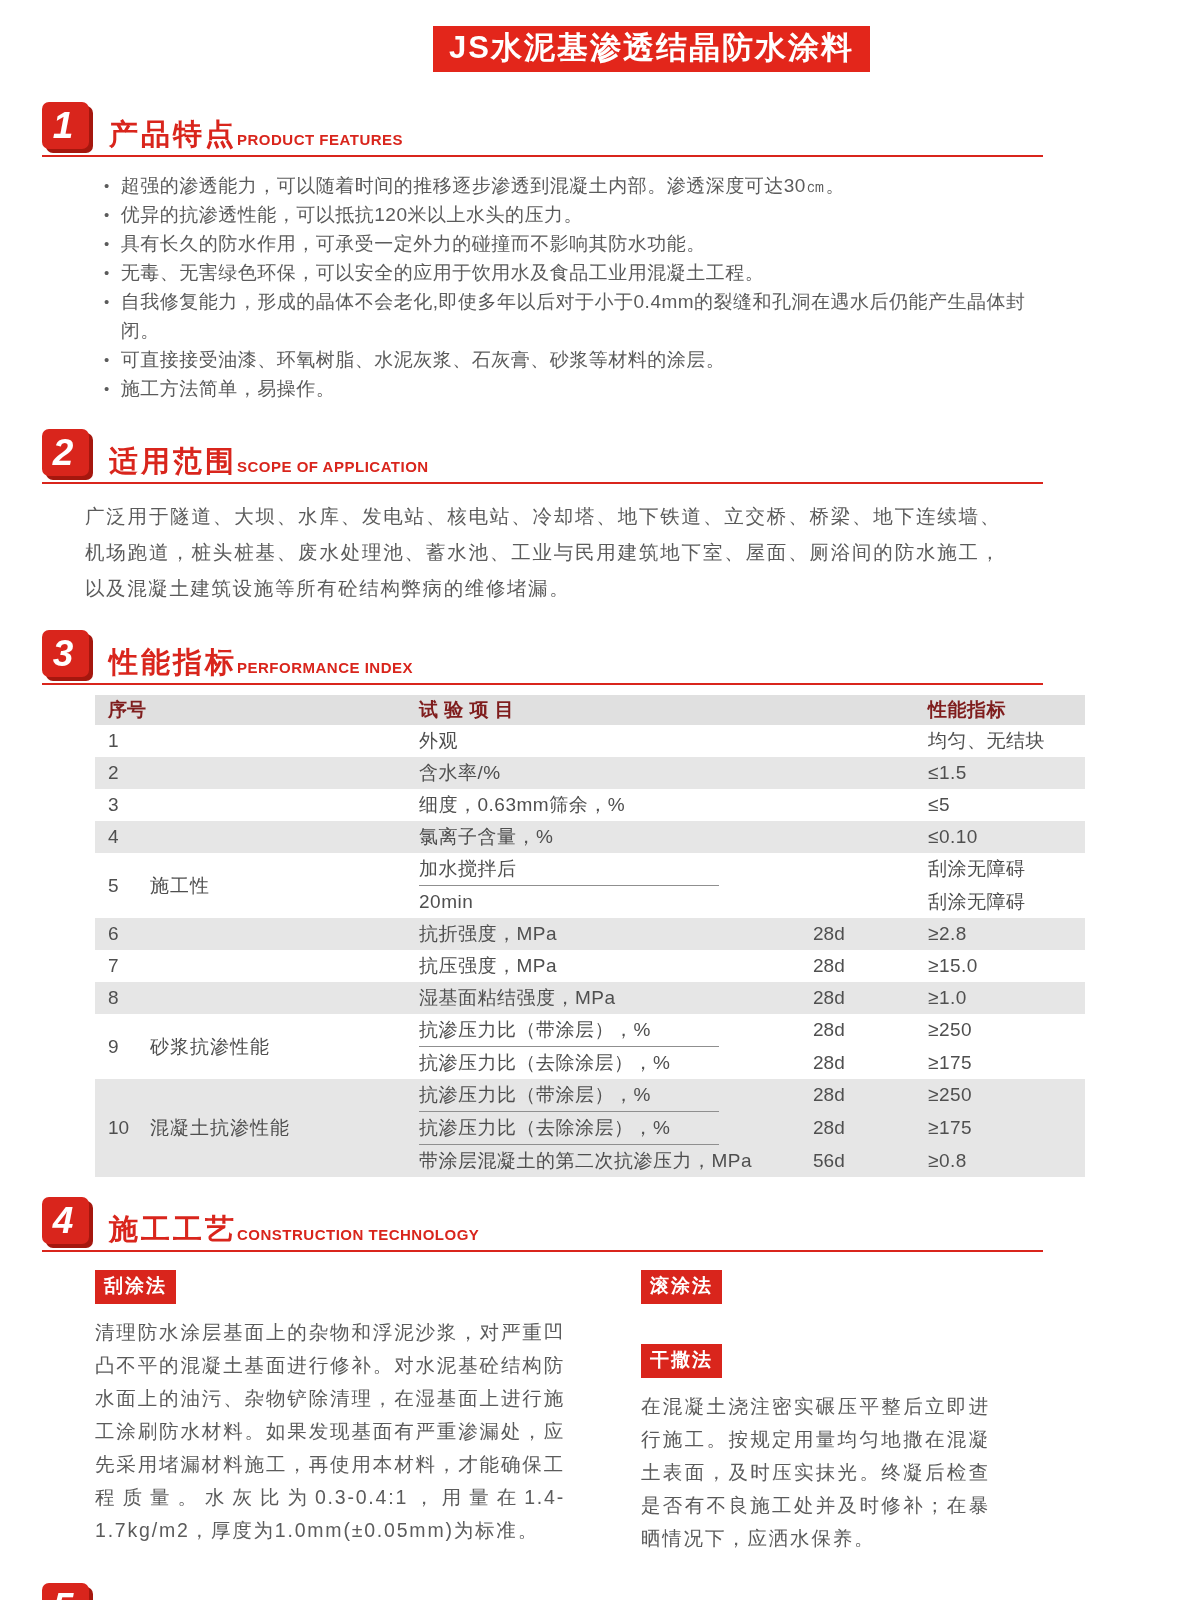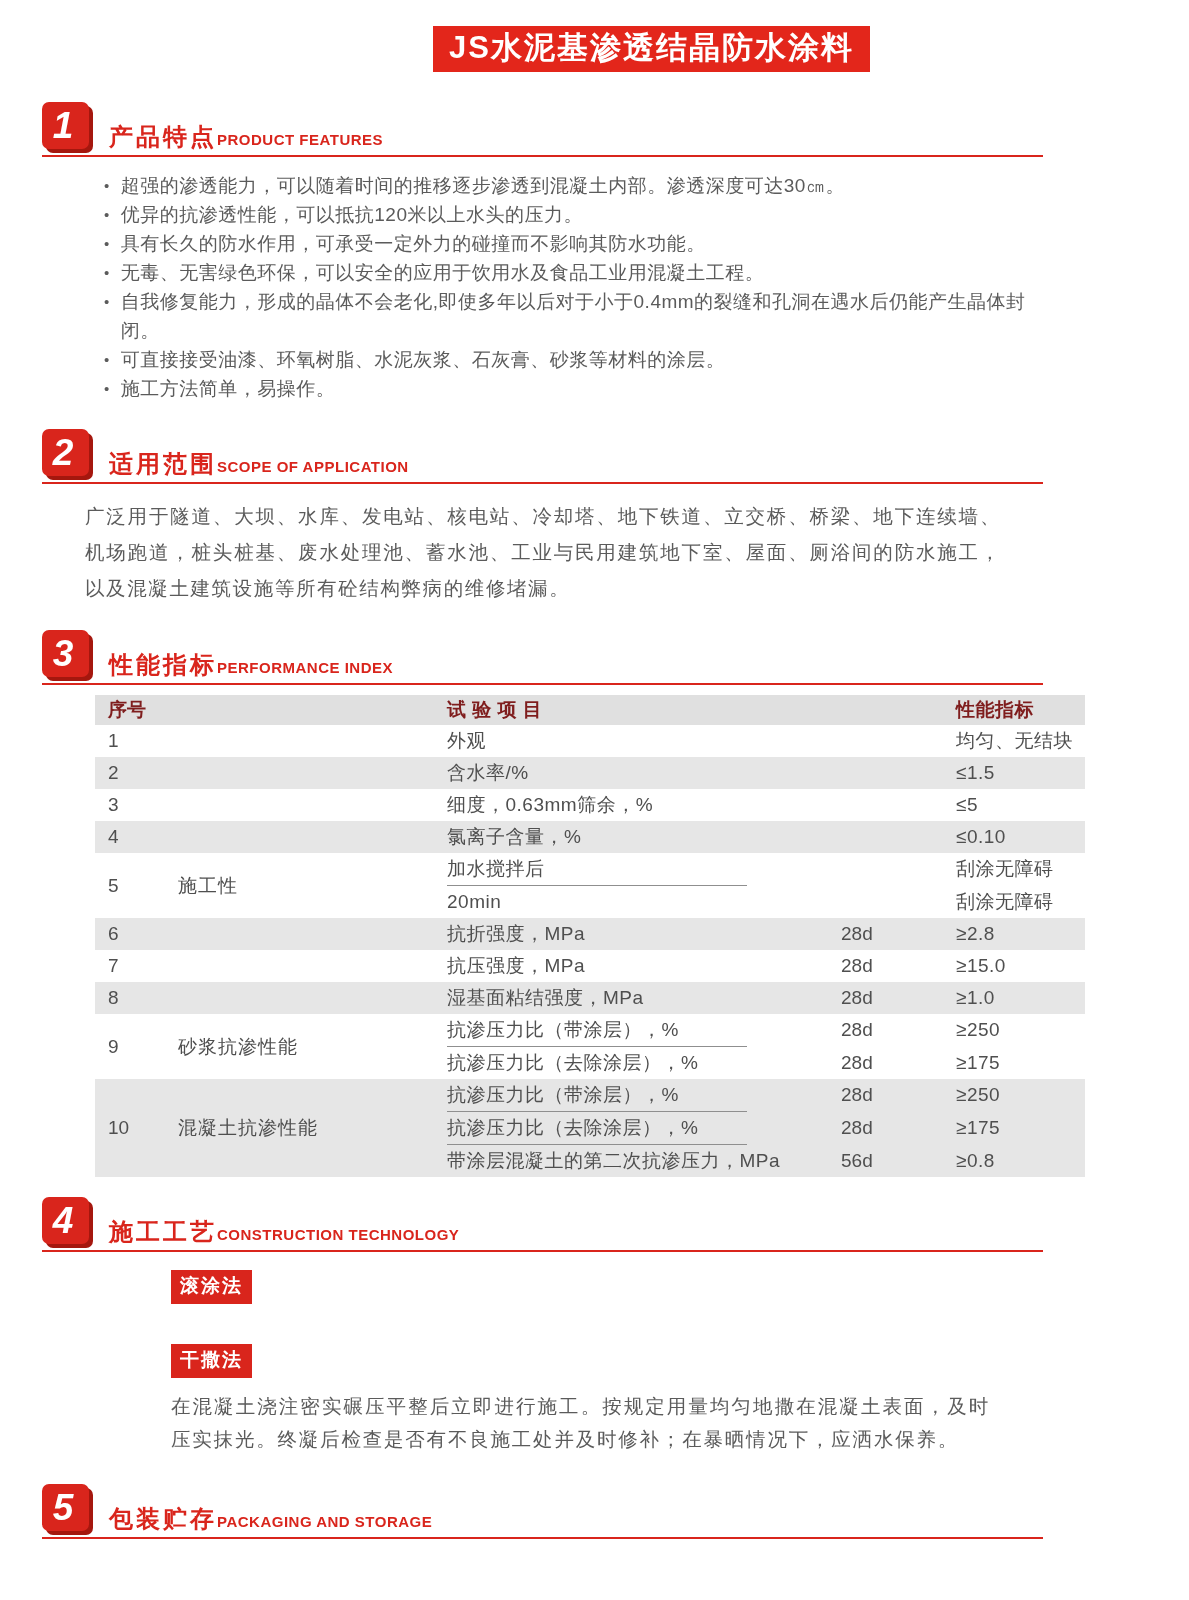--- a/index.html
+++ b/index.html
@@ -38,21 +38,21 @@
   .badge{
     width:47px;height:47px;flex:0 0 47px;
     background:var(--red);
     border-radius:7px;
     box-shadow:4px 4px 0 var(--badge-shadow);
     color:#fff;font-size:37px;font-weight:bold;font-style:italic;
     display:flex;align-items:center;justify-content:center;
     padding-right:5px;
   }
   .sec-cn{
-    color:var(--red);font-size:24px;font-weight:bold;
+    color:var(--red);font-size:29px;font-weight:bold;
     letter-spacing:3px;line-height:1;margin-left:20px;
   }
   .sec-en{
     color:var(--red);font-size:15px;font-weight:bold;
     letter-spacing:.5px;margin-bottom:1px;
   }
   
   .sec-features{margin-top:102px;}
   .bullets{
     list-style:none;
@@ -71,21 +71,21 @@
   
   .sec-performance{margin-top:24px;}
   .ptable{
     margin:10px 0 0 95px;width:1000px;
     font-size:19px;color:var(--table-text);
   }
   .trow{display:flex;align-items:stretch;}
   .trow.thead{background:var(--thead-bg);font-weight:bold;color:#7f1d1d;}
   .trow.stripe{background:var(--stripe-bg);}
   .c-num{width:55px;flex:0 0 55px;padding-left:13px;display:flex;align-items:center;}
-  .c-cat{width:240px;flex:0 0 240px;display:flex;align-items:center;letter-spacing:1px;margin-left:28px;}
+  .c-cat{width:240px;flex:0 0 240px;display:flex;align-items:center;letter-spacing:1px;}
   .substack{flex:1;display:flex;flex-direction:column;justify-content:center;margin-left:23px;}
   .subrow{display:flex;align-items:center;min-height:32px;padding:1px 0;}
   .thead .subrow{min-height:30px;}
   .c-test{width:390px;flex:0 0 390px;padding-left:6px;letter-spacing:.5px;}
   .c-age{width:115px;flex:0 0 115px;padding-left:10px;}
   .c-val{flex:1;padding-left:10px;letter-spacing:.5px;}
   .sub-divider{height:1px;background:#8f8f8f;width:300px;margin-left:6px;flex:0 0 auto;}
   
   .sec-construction{margin-top:20px;}
   .methods{
@@ -317,20 +317,24 @@
       </div>
   </div>
 
   <div class="sec-construction">
     <div class="sec-header">
       <div class="badge">4</div>
       <div class="sec-cn">施工工艺</div>
       <div class="sec-en">CONSTRUCTION TECHNOLOGY</div>
     </div>
     <div class="methods">
+      <div class="method-col-left">
+        <span class="method-badge">刮涂法</span>
+        <p class="method-text">清理防水涂层基面上的杂物和浮泥沙浆，对严重凹凸不平的混凝土基面进行修补。对水泥基砼结构防水面上的油污、杂物铲除清理，在湿基面上进行施工涂刷防水材料。如果发现基面有严重渗漏处，应先采用堵漏材料施工，再使用本材料，才能确保工程质量。水灰比为0.3-0.4:1，用量在1.4-1.7kg/m2，厚度为1.0mm(±0.05mm)为标准。</p>
+      </div>
       <div class="method-col-right">
         <div>
           <span class="method-badge">滚涂法</span>
         </div>
         <div class="dry-badge-wrap">
           <span class="method-badge">干撒法</span>
         </div>
         <p class="method-text">在混凝土浇注密实碾压平整后立即进行施工。按规定用量均匀地撒在混凝土表面，及时压实抹光。终凝后检查是否有不良施工处并及时修补；在暴晒情况下，应洒水保养。</p>
       </div>
     </div>

